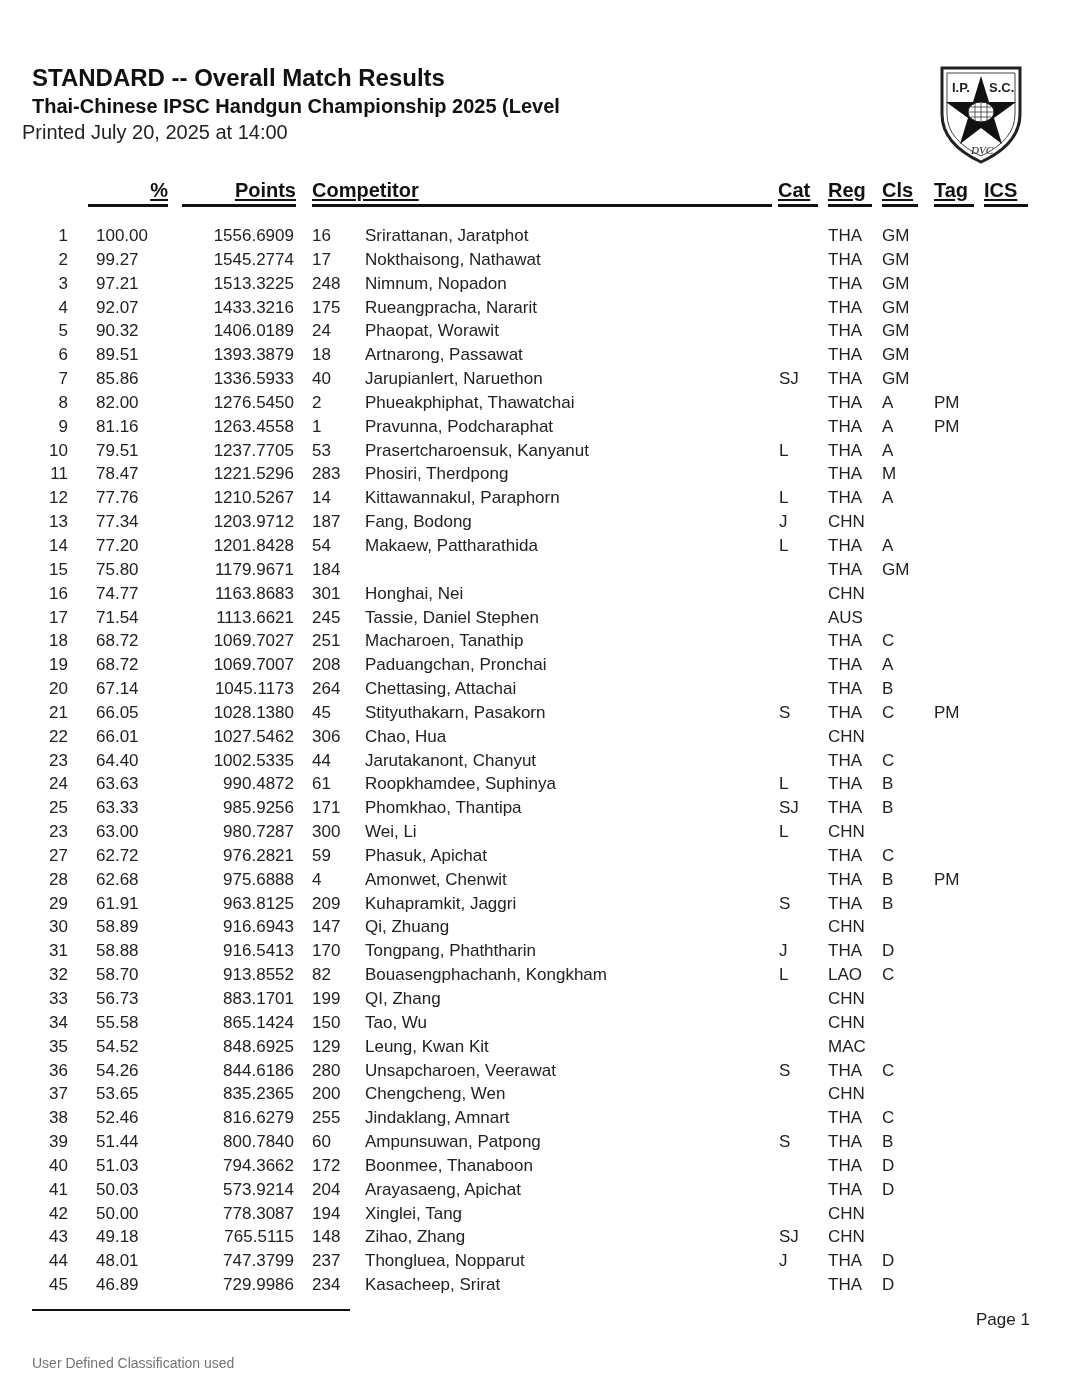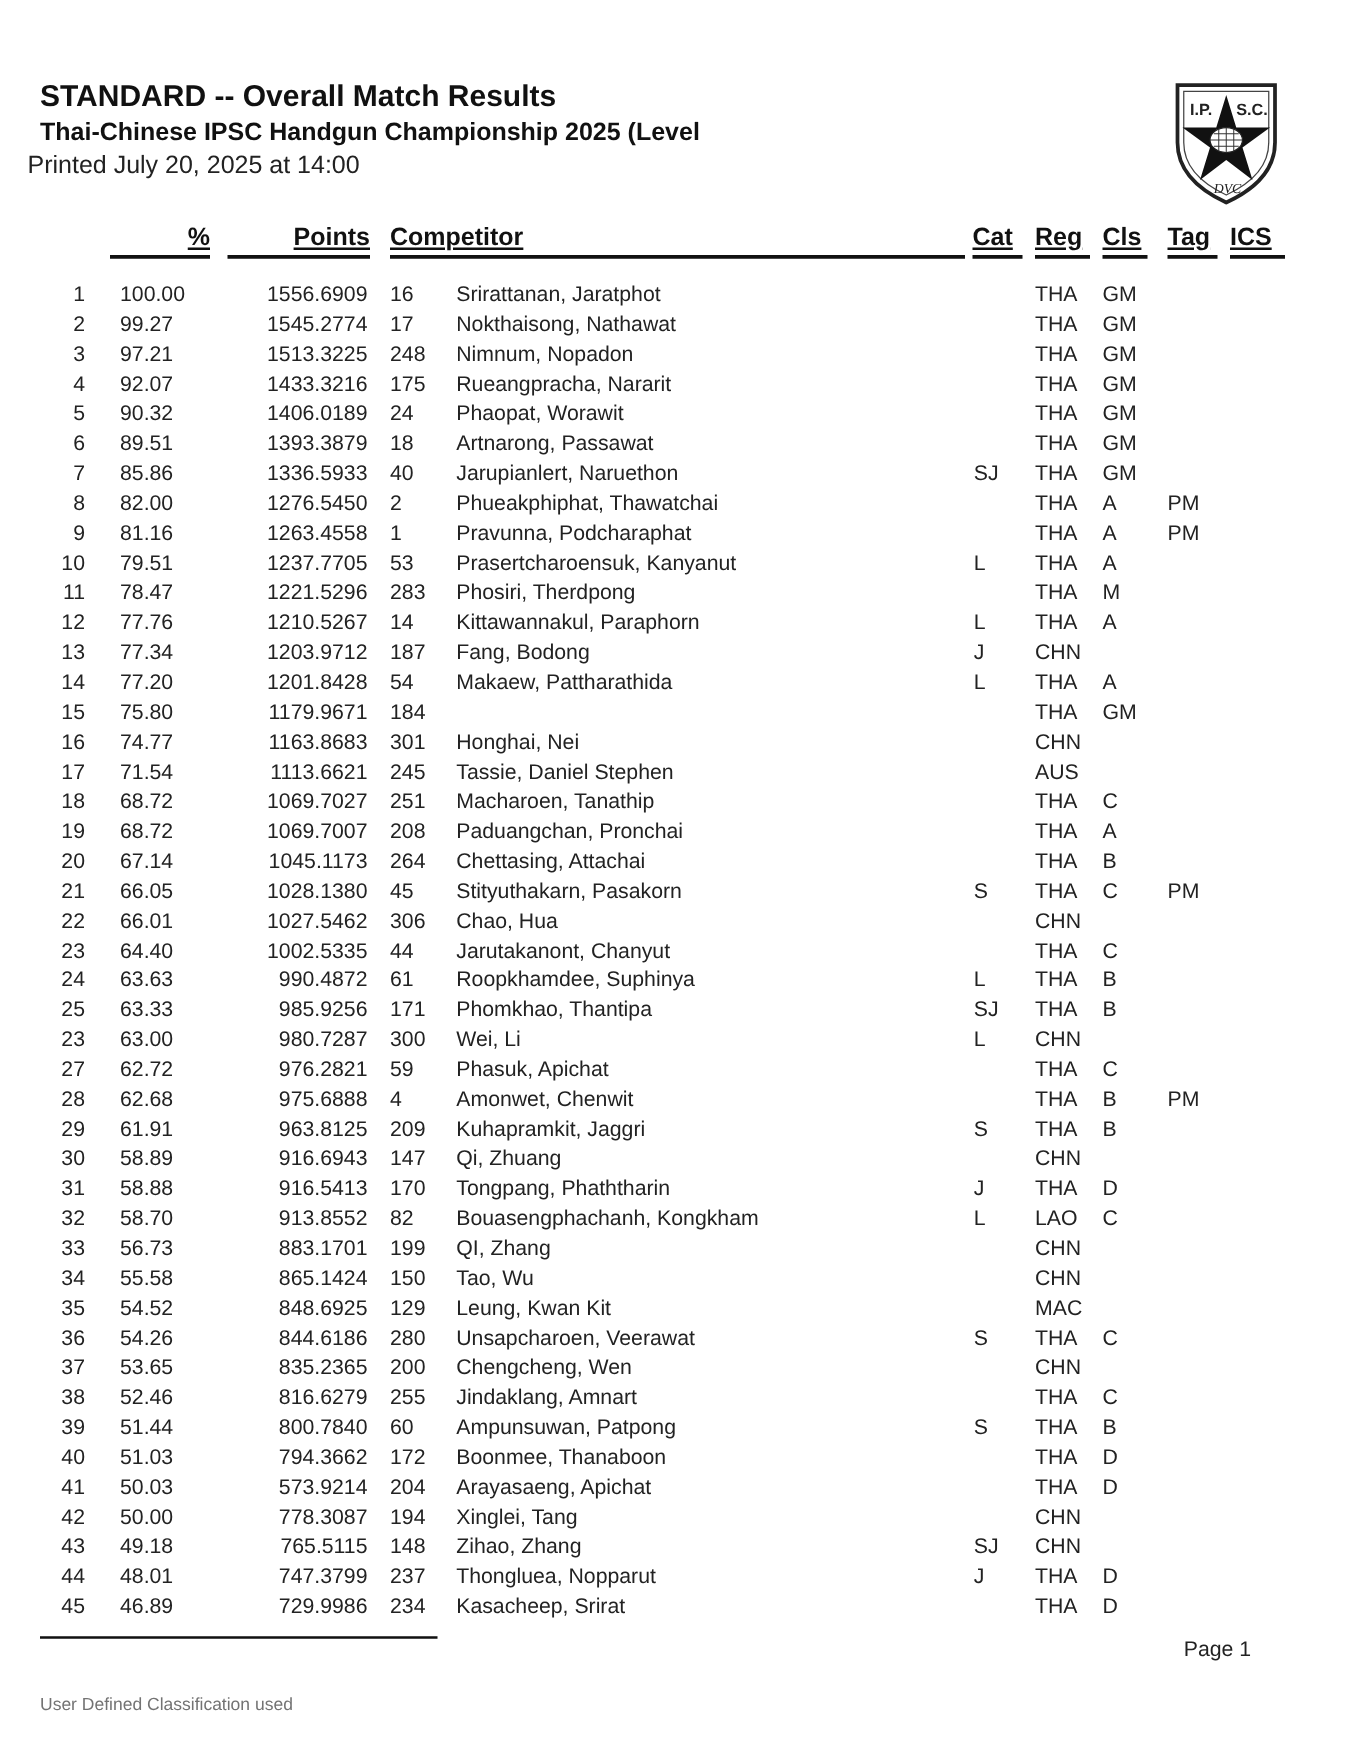--- a/index.html
+++ b/index.html
@@ -32,21 +32,21 @@
   .c-num { left: 312px; width: 44px; }
   .c-name { left: 365px; width: 400px; }
   .c-cat { left: 779px; width: 40px; }
   .c-reg { left: 828px; width: 48px; }
   .c-cls { left: 882px; width: 40px; }
   .c-tag { left: 934px; width: 40px; }
   .c-ics { left: 984px; width: 40px; }
 
   .footer-line { position: absolute; left: 32px; top: 1309px; width: 318px; height: 0; border-top: 2px solid #111; }
   .footer-note { position: absolute; left: 32px; top: 1355px; font-size: 14px; line-height: 16px; color: #737373; }
-  .page-num { position: absolute; left: 947px; top: 1310px; font-size: 17px; line-height: 20px; color: #222; }
+  .page-num { position: absolute; left: 976px; top: 1310px; font-size: 17px; line-height: 20px; color: #222; }
 </style>
 </head>
 <body>
 
 <div class="title">STANDARD -- Overall Match Results</div>
 <div class="subtitle">Thai-Chinese IPSC Handgun Championship 2025 (Level</div>
 <div class="printed">Printed July 20, 2025 at 14:00</div>
 
 <div class="logo">
   <svg width="86" height="100" viewBox="0 0 86 100">

